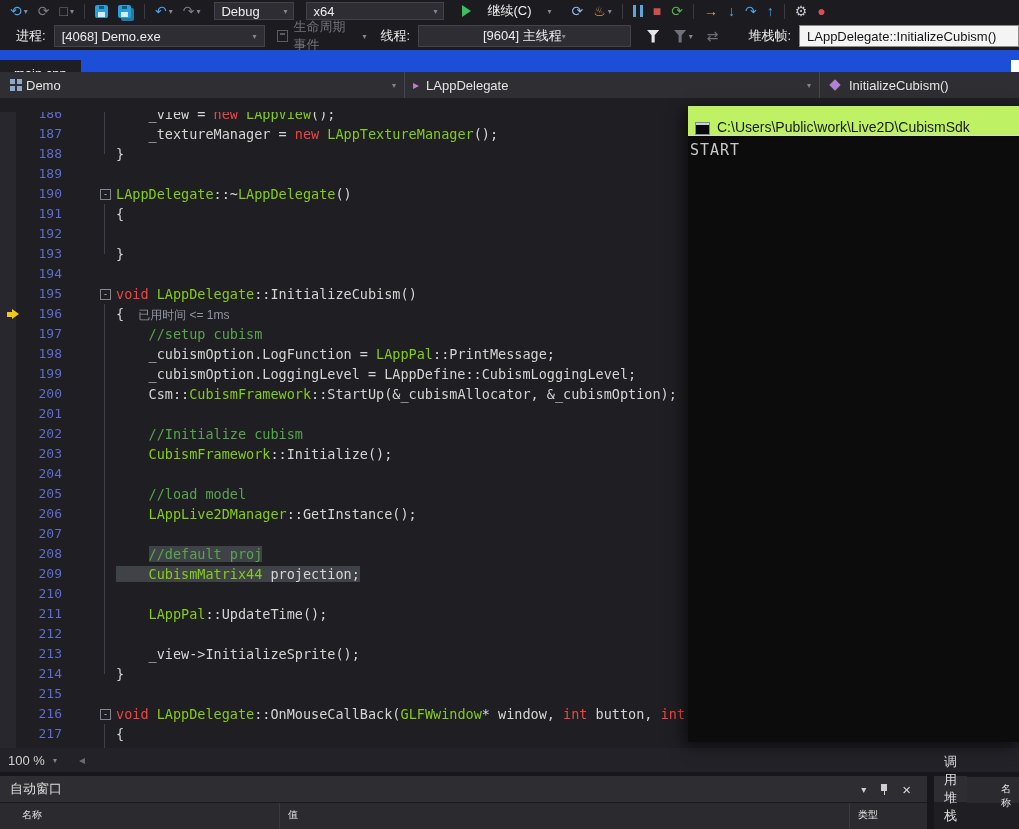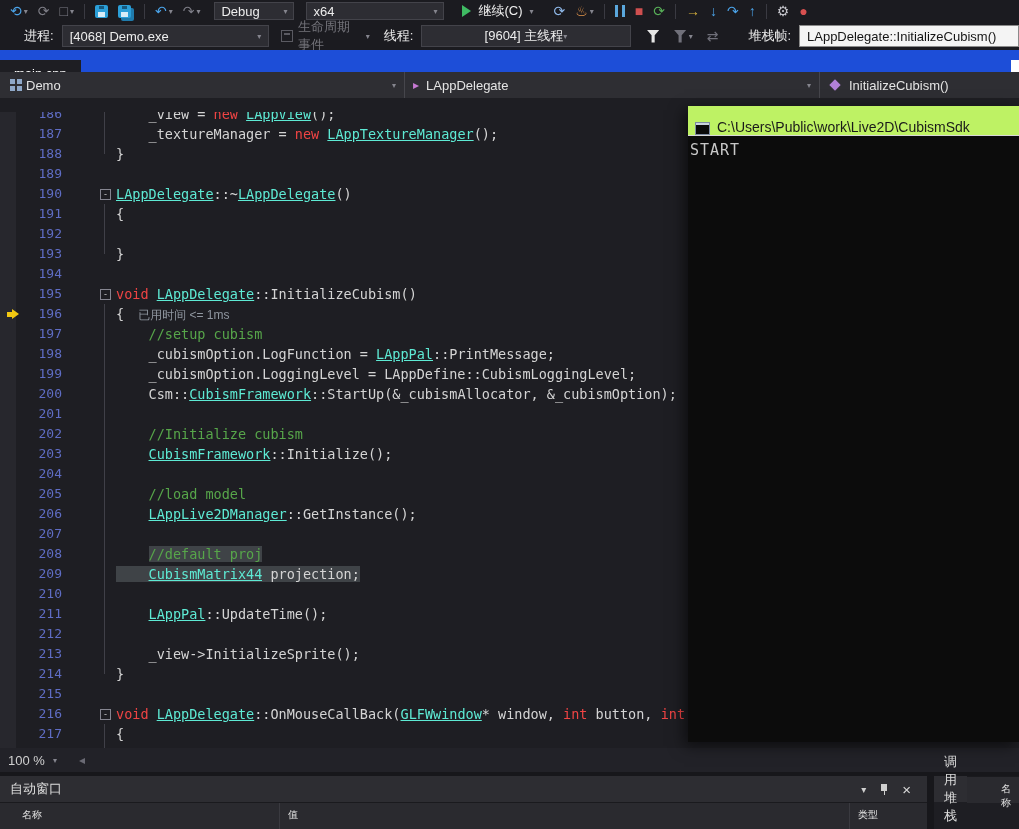--- a/index.html
+++ b/index.html
@@ -13,41 +13,41 @@
     display:flex; align-items:center; padding-left:6px; gap:2px; }
   .tb-btn { display:inline-flex; align-items:center; gap:2px; padding:1px 4px; cursor:default; }
   .ic-glyph { font-size:14px; line-height:1; }
   .tb-caret { font-size:8px; color:#85858e; }
   .tb-divider { width:1px; height:15px; background:#3a3a42; margin:0 4px; display:inline-block; }
   .combo { display:flex; align-items:center; justify-content:space-between; background:#2d2d33;
     border:1px solid #43434a; color:#ededed; font-size:13px; height:18px; padding:0 6px; }
   .combo .tb-caret { margin-left:6px; }
   .combo-debug { width:80px; margin-left:8px; }
   .combo-platform { width:138px; margin-left:10px; }
-  .btn-continue { display:flex; align-items:center; gap:7px; font-size:13px; color:#f0f0f0; padding:0 8px; margin-left:8px; }
+  .btn-continue { display:flex; align-items:center; gap:16px; font-size:13px; color:#f0f0f0; padding:0 8px; margin-left:8px; }
   .play-tri { width:0; height:0; border-left:9px solid #3fbb63; border-top:6px solid transparent; border-bottom:6px solid transparent; }
   .ic-floppy { width:13px; height:13px; background:#2b9fd8; display:inline-block; position:relative; border-radius:2px; }
   .ic-floppy::before { content:""; position:absolute; left:4px; top:1px; width:5px; height:3px; background:#16597e; }
   .ic-floppy::after { content:""; position:absolute; left:3px; bottom:1px; width:7px; height:5px; background:#d8edf8; }
   .ic-floppy2 { box-shadow:3px 3px 0 0 #1f7bac; margin-right:3px; }
   .ic-pause { display:inline-block; width:10px; height:12px; border-left:3px solid currentColor; border-right:3px solid currentColor; }
   .ic-funnel { display:inline-block; width:13px; height:13px; background:currentColor;
     clip-path:polygon(0% 0%,100% 0%,62% 45%,62% 100%,38% 100%,38% 45%); }
   
   .toolbar2 { position:absolute; left:0; top:22px; width:100%; height:28px; background:#1b1b20;
     display:flex; align-items:center; padding-left:16px; font-size:13px; gap:8px; }
   .combo2 { display:flex; align-items:center; justify-content:space-between; background:#2d2d33;
     border:1px solid #43434a; color:#ededed; font-size:13px; height:22px; padding:0 7px; }
   .combo-process { width:246px; }
   .combo-thread  { width:248px;justify-content:center; }
   .combo-stack { width:220px; background:#f4f4f4; color:#141414; border-color:#8a8a8a; flex:none; overflow:hidden; white-space:nowrap; }
   .lifecycle { display:flex; align-items:center; gap:5px; color:#73737a; margin-left:4px; }
   .ic-lifecycle { width:14px; height:12px; border:1px solid #5a5a62; position:relative; display:inline-block; }
   .ic-lifecycle::after { content:""; position:absolute; left:2px; top:2px; right:2px; height:2px; background:#5a5a62; }
-  .t2-label { color:#e8e8e8; white-space:nowrap;margin-left:8px; }
+  .t2-label { color:#e8e8e8; white-space:nowrap; }
   .t2-icons { display:flex; align-items:center; gap:6px; margin:0 4px; }
   
   .tabwell { position:absolute; left:0; top:50px; width:100%; height:36px; background:#1d4ed8; }
   .doc-tab { position:absolute; left:0; bottom:0; height:26px; padding:0 14px; background:#1e1e23;
     color:#ffffff; font-size:13px; display:flex; align-items:center; }
   .white-sliver { position:absolute; right:0; bottom:1px; width:8px; height:25px; background:#ffffff; }
   
   .navbar { position:absolute; left:0; top:72px; width:100%; height:26px; background:#2e2e33; display:flex; font-size:13px; }
   .nav-sec { display:flex; align-items:center; gap:7px; padding:0 8px; border-right:1px solid #46464c; color:#e4e4e4; }
   .nav-sec .tb-caret { margin-left:auto; }
@@ -60,21 +60,21 @@
   .gutterstrip { position:absolute; left:0; top:0; width:16px; height:100%; background:#27272d; }
   .code-lines { margin-top:-8px; position:relative; }
   .crow { display:flex; height:20px; align-items:stretch; }
   .c-arrow { width:26px; display:flex; align-items:center; }
   .c-num { width:46px; text-align:right; padding-right:10px; color:#5f6dc4;
     font-family:"DejaVu Sans Mono",monospace; font-size:13px; line-height:20px; }
   .c-fold { width:44px; display:flex; justify-content:flex-end; align-items:center; padding-right:5px; }
   .foldbox { width:11px; height:11px; border:1px solid #858590; color:#cccccc; font-size:9px; line-height:9px;
     text-align:center; background:#1e1e23; z-index:2; }
   .c-code { font-family:"DejaVu Sans Mono",monospace; font-size:13.5px; line-height:20px; white-space:pre; color:#d4d4d4; }
-  .tk-kw { color:#ef4444; } .tk-ty { color:#5eead4;text-decoration:underline; } .tk-cm { color:#57a64a; } .tk-tx { color:#d4d4d4; }
+  .tk-kw { color:#ef4444; } .tk-ty { color:#84cc16; } .tk-cm { color:#57a64a; } .tk-tx { color:#d4d4d4; }
   .tk-tip { color:#9097a0; font-size:12px; font-family:"Liberation Sans",sans-serif; margin-left:14px; }
   .tksel { background:#3f4347; }
   .guide { position:absolute; width:1px; background:#404048; left:104px; }
   .exec-arrow { display:flex; align-items:center; margin-left:7px; }
   .exec-arrow .tail { width:5px; height:5px; background:#f2c812; }
   .exec-arrow .head { width:0; height:0; border-left:7px solid #f2c812; border-top:5px solid transparent; border-bottom:5px solid transparent; }
   
   .console { position:absolute; left:688px; top:106px; width:331px; height:636px; background:#0c0c0c;
     z-index:10; box-shadow:-4px 4px 14px rgba(0,0,0,0.55); }
   .console-title { height:30px; background:#bef264; display:flex; align-items:flex-end; gap:7px; padding:0 7px;

